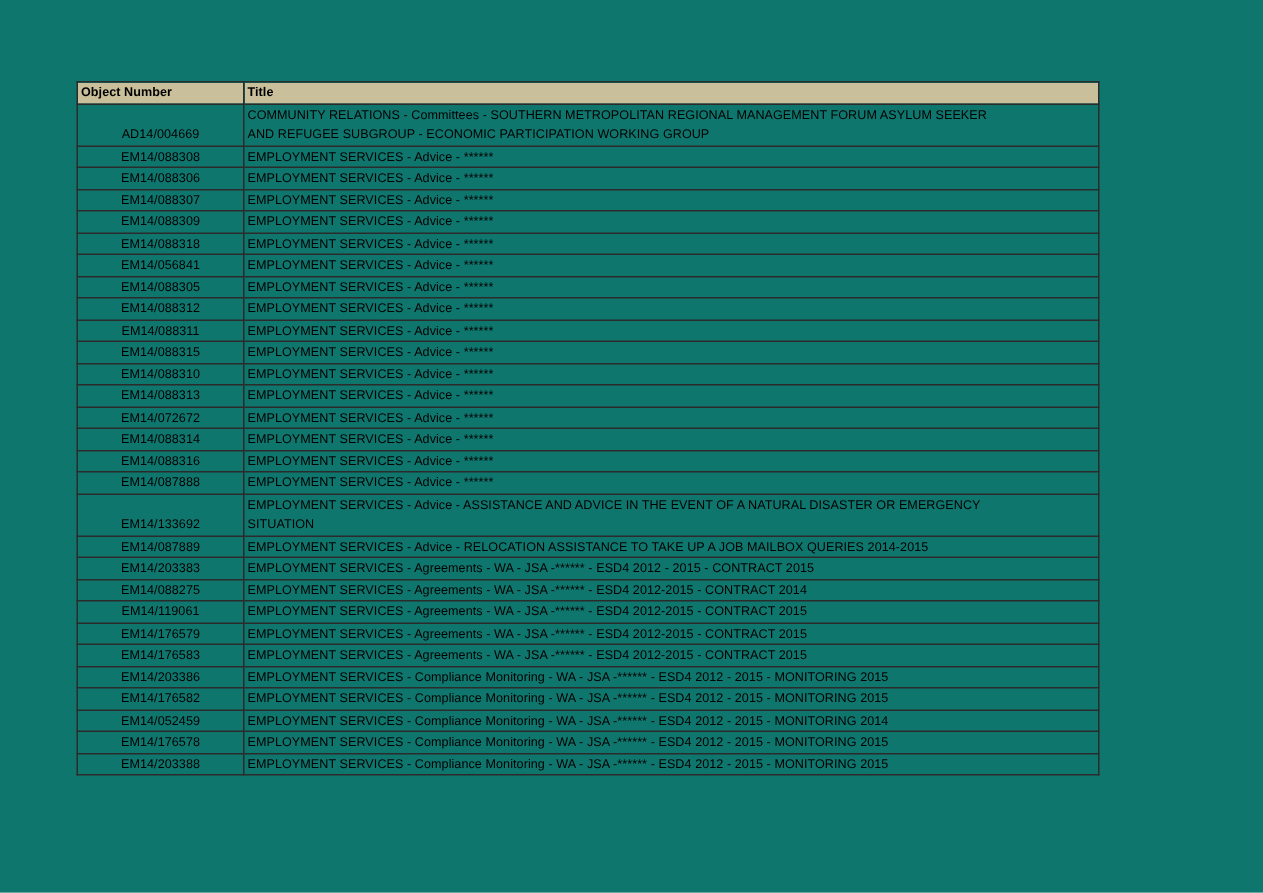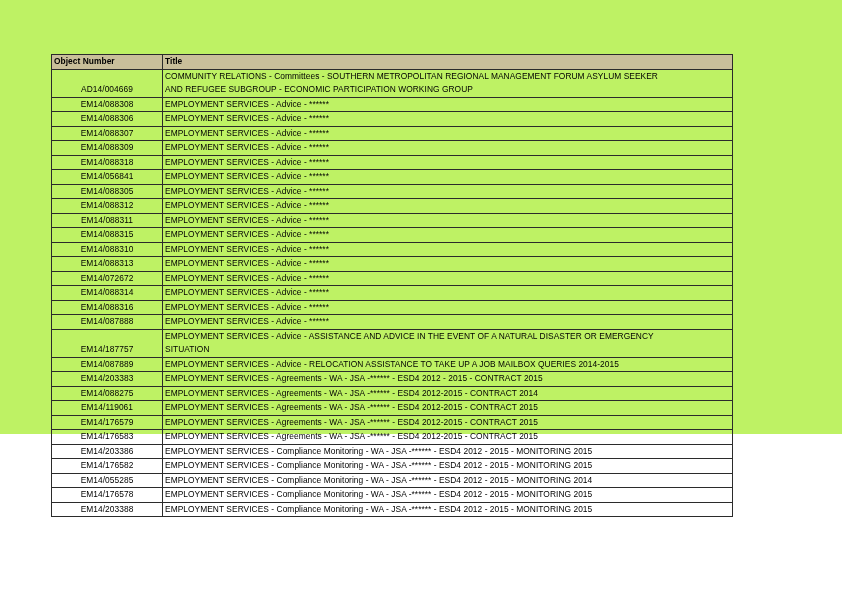--- a/index.html
+++ b/index.html
@@ -1,18 +1,18 @@
 <!DOCTYPE html>
 <html><head>
 <meta charset="utf-8">
 <style>
   html, body { margin: 0; padding: 0; background: #ffffff; }
   body { width: 842px; height: 595px; position: relative; overflow: hidden;
          font-family: "Liberation Sans", "DejaVu Sans", sans-serif; }
-  .page { position: absolute; left: 0; top: 0; width: 842px; height: 434px; background: #bef264; }
+  .page { position: absolute; left: 0; top: 0; width: 842px; height: 595px; background: #0f766e; }
   table.records {
     position: absolute; left: 51px; top: 54px; width: 681px;
     border-collapse: collapse; table-layout: fixed;
     font-size: 8.4px; color: #000; letter-spacing: 0.05px;
   }
   table.records col.c1 { width: 111px; }
   table.records col.c2 { width: 570px; }
   table.records th, table.records td {
     border: 1px solid #2b2b2b; padding: 0 2px; line-height: 13.5px;
     vertical-align: bottom; text-align: left; white-space: normal; overflow: hidden;
@@ -100,21 +100,21 @@
         </tr>
       <tr>
           <td class="num">EM14/088316</td>
           <td class="title">EMPLOYMENT SERVICES - Advice - ******</td>
         </tr>
       <tr>
           <td class="num">EM14/087888</td>
           <td class="title">EMPLOYMENT SERVICES - Advice - ******</td>
         </tr>
       <tr>
-          <td class="num">EM14/187757</td>
+          <td class="num">EM14/133692</td>
           <td class="title">EMPLOYMENT SERVICES - Advice - ASSISTANCE AND ADVICE IN THE EVENT OF A NATURAL DISASTER OR EMERGENCY
 SITUATION</td>
         </tr>
       <tr>
           <td class="num">EM14/087889</td>
           <td class="title">EMPLOYMENT SERVICES - Advice - RELOCATION ASSISTANCE TO TAKE UP A JOB MAILBOX QUERIES 2014-2015</td>
         </tr>
       <tr>
           <td class="num">EM14/203383</td>
           <td class="title">EMPLOYMENT SERVICES - Agreements - WA - JSA -****** - ESD4 2012 - 2015 - CONTRACT 2015</td>
@@ -137,21 +137,21 @@
         </tr>
       <tr>
           <td class="num">EM14/203386</td>
           <td class="title">EMPLOYMENT SERVICES - Compliance Monitoring - WA - JSA -****** - ESD4 2012 - 2015 - MONITORING 2015</td>
         </tr>
       <tr>
           <td class="num">EM14/176582</td>
           <td class="title">EMPLOYMENT SERVICES - Compliance Monitoring - WA - JSA -****** - ESD4 2012 - 2015 - MONITORING 2015</td>
         </tr>
       <tr>
-          <td class="num">EM14/055285</td>
+          <td class="num">EM14/052459</td>
           <td class="title">EMPLOYMENT SERVICES - Compliance Monitoring - WA - JSA -****** - ESD4 2012 - 2015 - MONITORING 2014</td>
         </tr>
       <tr>
           <td class="num">EM14/176578</td>
           <td class="title">EMPLOYMENT SERVICES - Compliance Monitoring - WA - JSA -****** - ESD4 2012 - 2015 - MONITORING 2015</td>
         </tr>
       <tr>
           <td class="num">EM14/203388</td>
           <td class="title">EMPLOYMENT SERVICES - Compliance Monitoring - WA - JSA -****** - ESD4 2012 - 2015 - MONITORING 2015</td>
         </tr>

